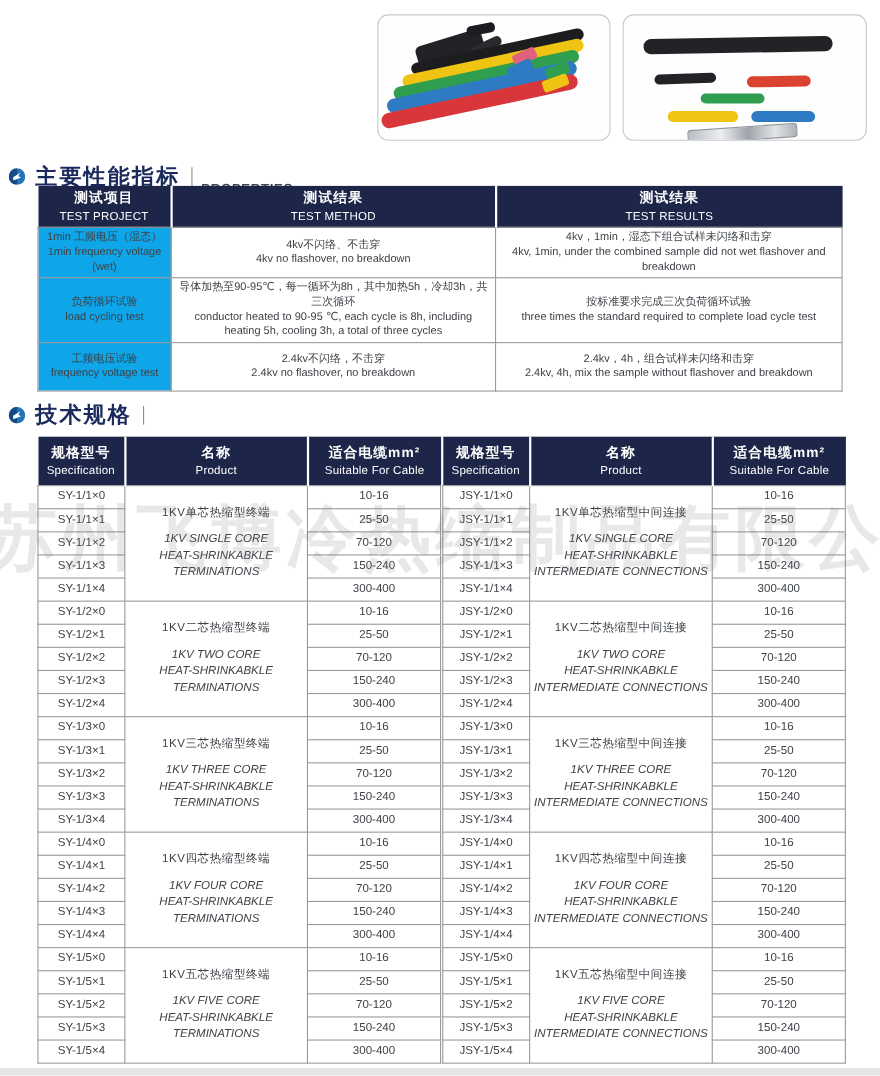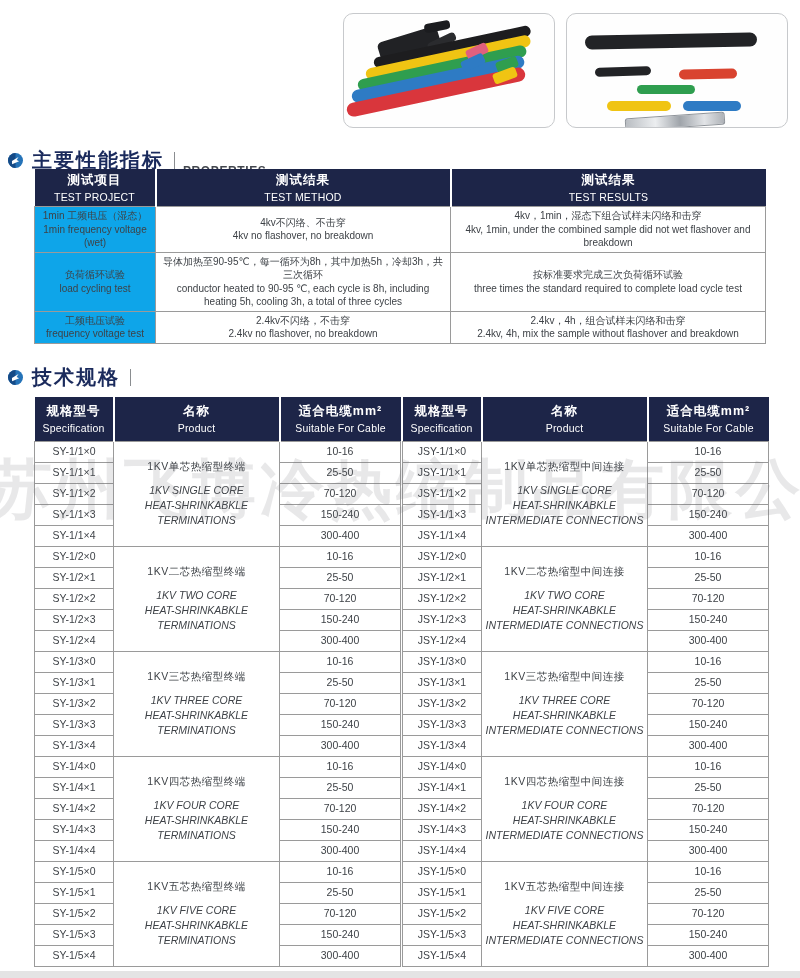--- a/index.html
+++ b/index.html
@@ -65,21 +65,21 @@
   th .cn { font-size:12.5px; font-weight:bold; letter-spacing:1px; }
   th .en { font-size:10.5px; font-weight:normal; margin-top:2px; letter-spacing:0.2px; }
   td { border:1px solid #9a9a9a; text-align:center; vertical-align:middle;
        font-size:10px; color:#3e4247; line-height:1.35; padding:2px 5px; }
 
   
   .props { position:absolute; top:169px; left:34px; width:731px; }
   .props td.project { background:#0ea5e9; }
   .props tbody tr:nth-child(1) td { height:35px; }
   .props tbody tr:nth-child(2) td { height:58px; }
-  .props tbody tr:nth-child(3) td { height:32px; }
+  .props tbody tr:nth-child(3) td { height:44px; }
 
   
   .spec-wrap { position:absolute; top:397px; left:34px; display:flex; gap:1px; }
   table.spec { width:366px; }
   .spec th { height:44px; }
   .spec td { height:21px; font-size:10.5px; padding:0 2px; }
   .spec td.product { line-height:1.45; }
   .spec td.product .cn { margin-bottom:9px; letter-spacing:0.5px; }
   .spec td.product .en { white-space:pre-line;font-style:italic; }
 

